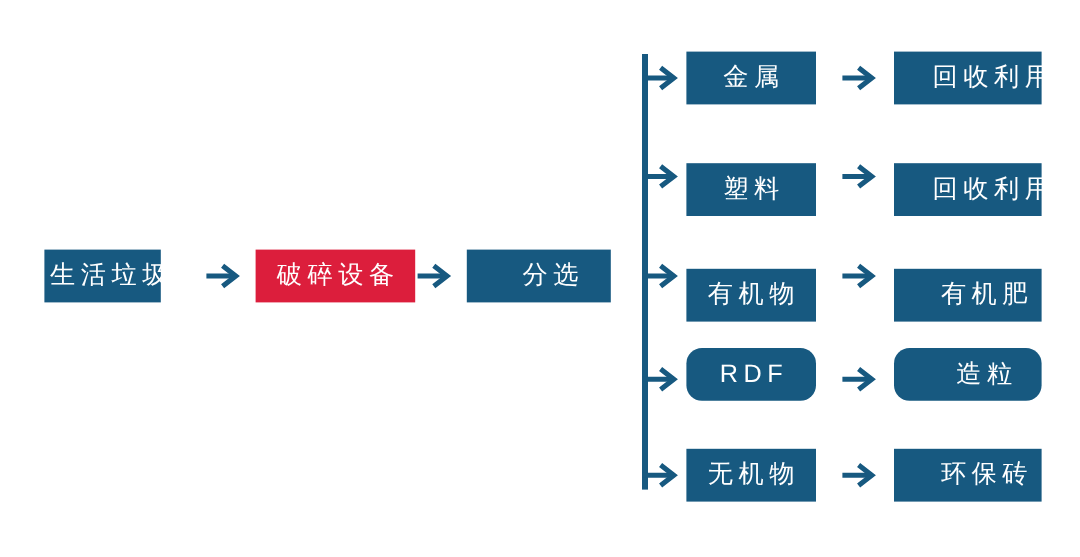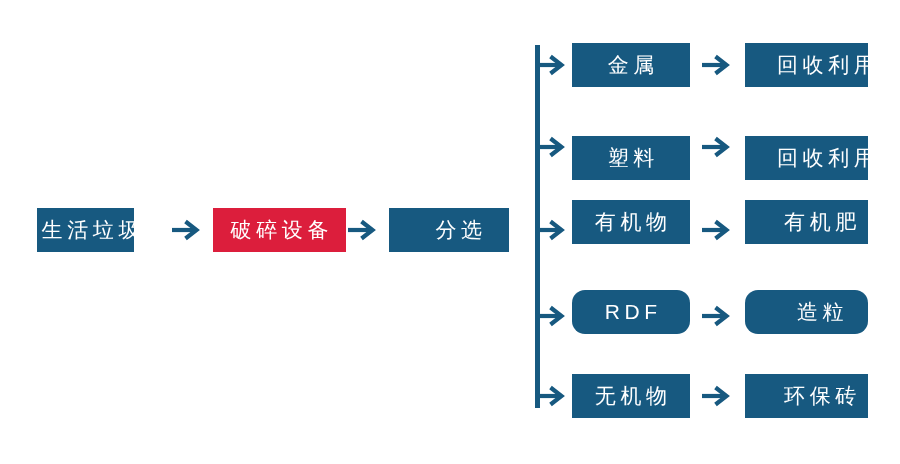--- a/index.html
+++ b/index.html
@@ -47,29 +47,29 @@
   }
 
   
   .src  { left:37px;  top:208px; width:97px; }
   .proc { left:213px; top:208px; width:133px; }
   .sort { left:389px; top:208px; width:120px;padding-left:24px; }
   .a1 { left:170px; top:219px; }
   .a2 { left:346px; top:219px; }
 
   
-  .cat { left:572px; width:118px; }
+  .cat { left:572px; width:108px; }
   .res { left:745px; width:123px;padding-left:32px; }
   .ab  { left:535px; }
   .ar  { left:700px; }
 
   
   .r0 .cat,.r0 .res { top:43px; }  .r0 .ab { top:52px; }  .r0 .ar { top:54px; }
   .r1 .cat,.r1 .res { top:136px; } .r1 .ab { top:134px; } .r1 .ar { top:136px; }
-  .r2 .cat,.r2 .res { top:200px; } .r2 .ab { top:217px; } .r2 .ar { top:219px; }
+  .r2 .cat,.r2 .res { top:224px; } .r2 .ab { top:217px; } .r2 .ar { top:219px; }
   .r3 .cat,.r3 .res { top:290px;border-radius:13px; } .r3 .ab { top:303px; } .r3 .ar { top:305px; }
   .r4 .cat,.r4 .res { top:374px; } .r4 .ab { top:383px; } .r4 .ar { top:385px; }
 </style>
 </head>
 <body>
 
 <div id="canvas">
 
   <svg width="0" height="0" style="position:absolute">
     <defs>

